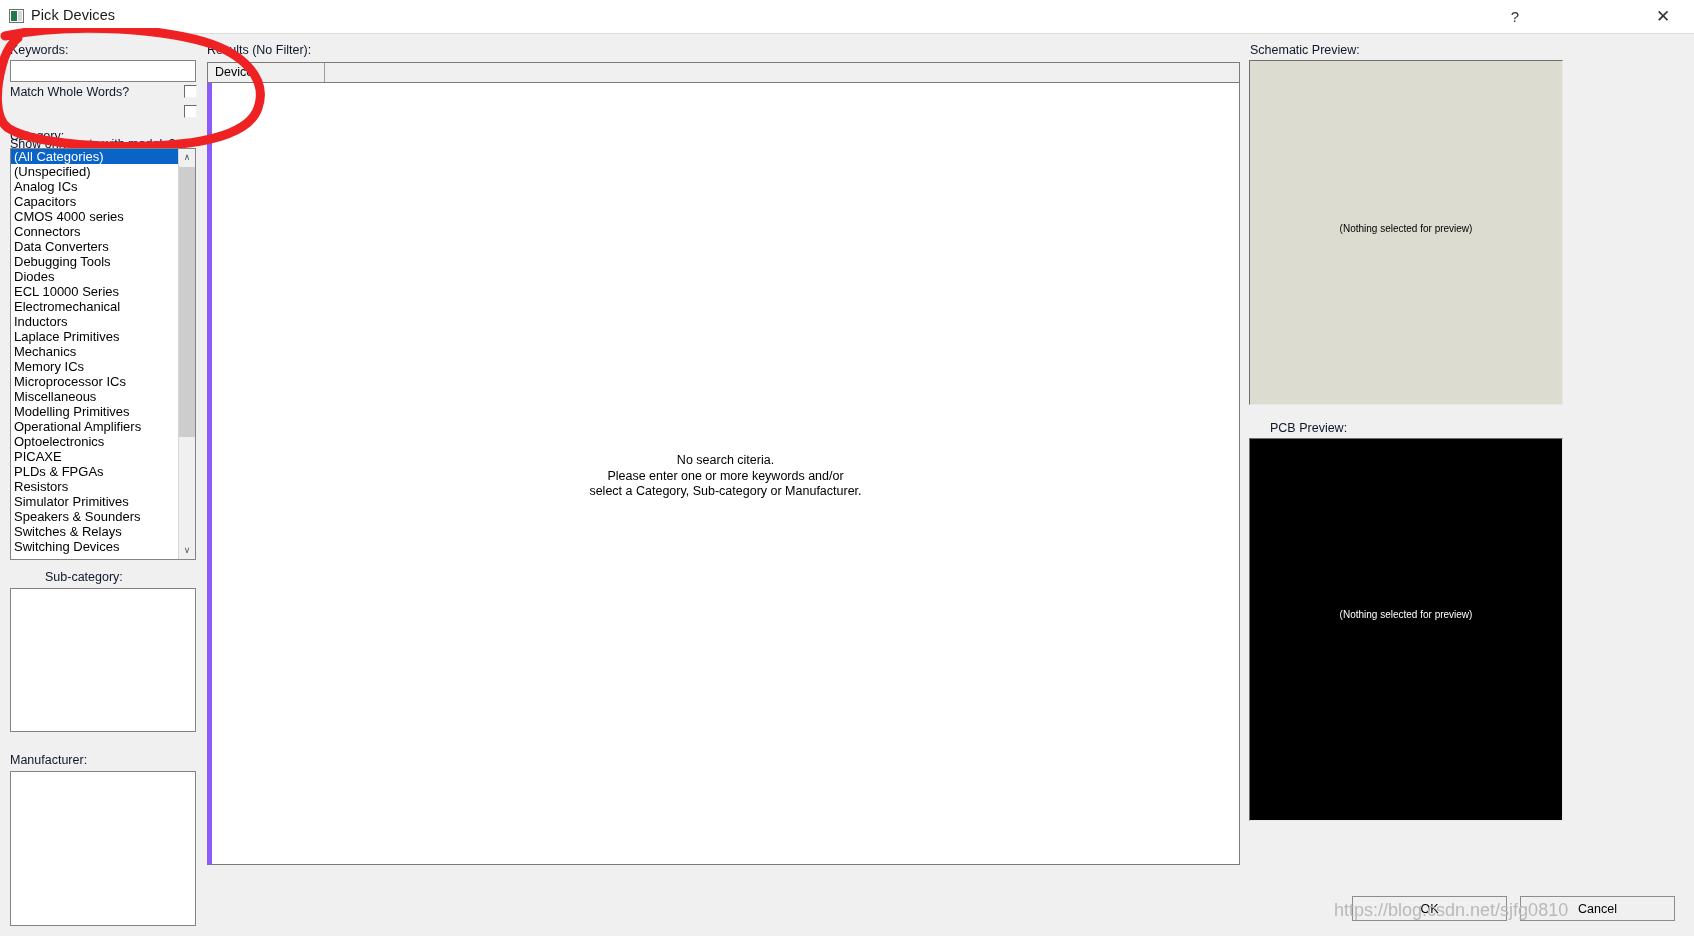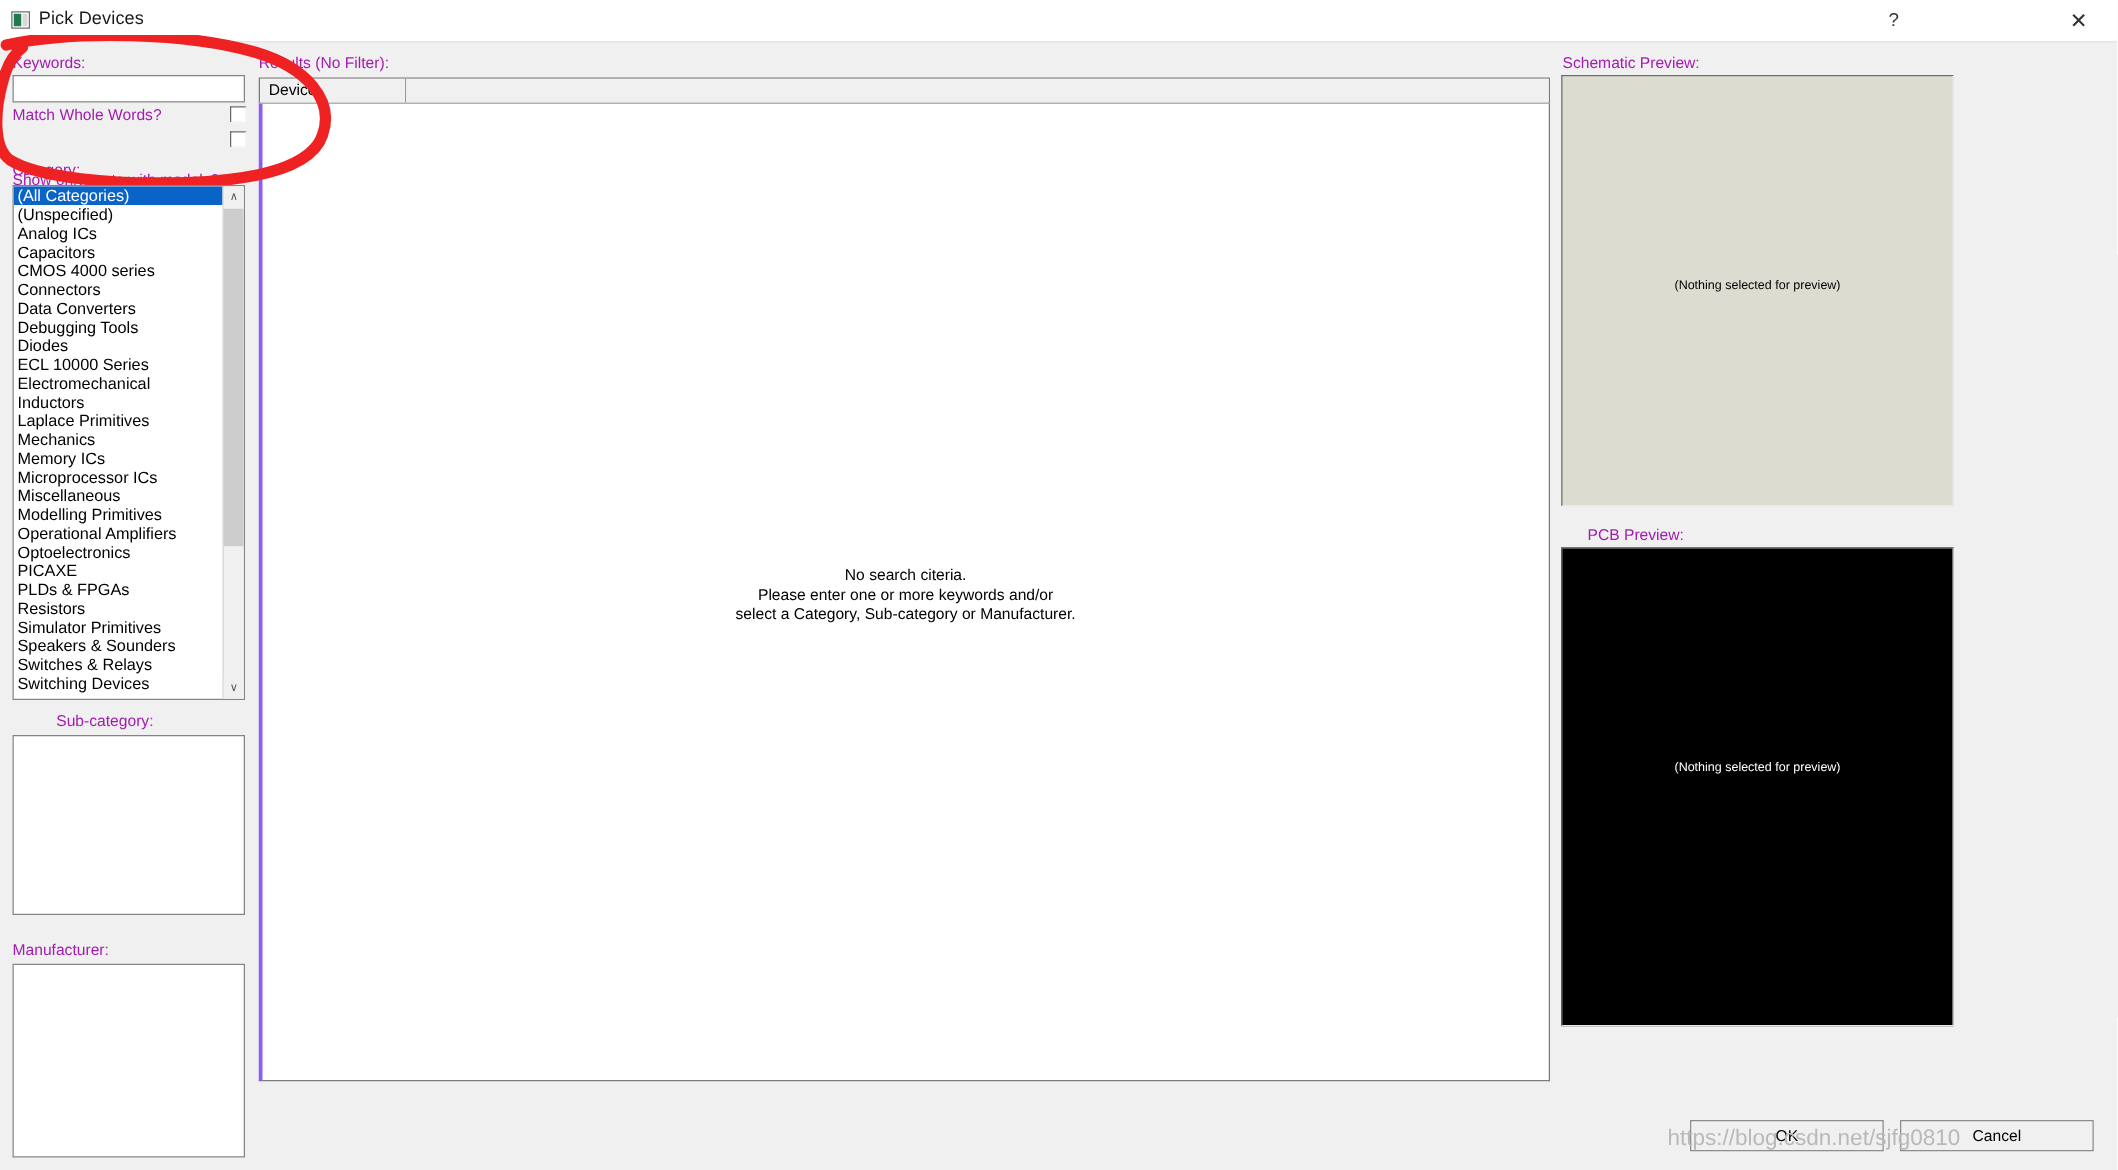--- a/index.html
+++ b/index.html
@@ -67,21 +67,21 @@
     line-height: 33px;
     cursor: default;
   }
   .tb-help { right: 156px; }
   .tb-close { right: 8px; font-size: 17px; }
 
   
   .lbl {
     position: absolute;
     font-size: 12.5px;
-    color: #a21caf;
+    color: #0f172a;
     white-space: nowrap;
   }
   .sunken-flat {
     position: absolute;
     background: #ffffff;
     border: 1px solid #848484;
     box-sizing: border-box;
   }
 
   
@@ -177,21 +177,21 @@
     background: #f0f0f0;
     border-right: 1px solid #9a9a9a;
     cursor: default;
   }
   .res-body {
     position: absolute;
     left: 0; top: 21px;
     width: 100%;
     height: 782px;
     background: #ffffff;
-    border-left: 3px solid #8b5cf6;
+    border-left: 5px solid #8b5cf6;
     border-right: 1px solid #7b7b7b;
     border-bottom: 1px solid #7b7b7b;
     box-sizing: border-box;
   }
   .empty-msg {
     position: absolute;
     left: 0; right: 0;
     top: 370px;
     text-align: center;
     font-size: 12.5px;

